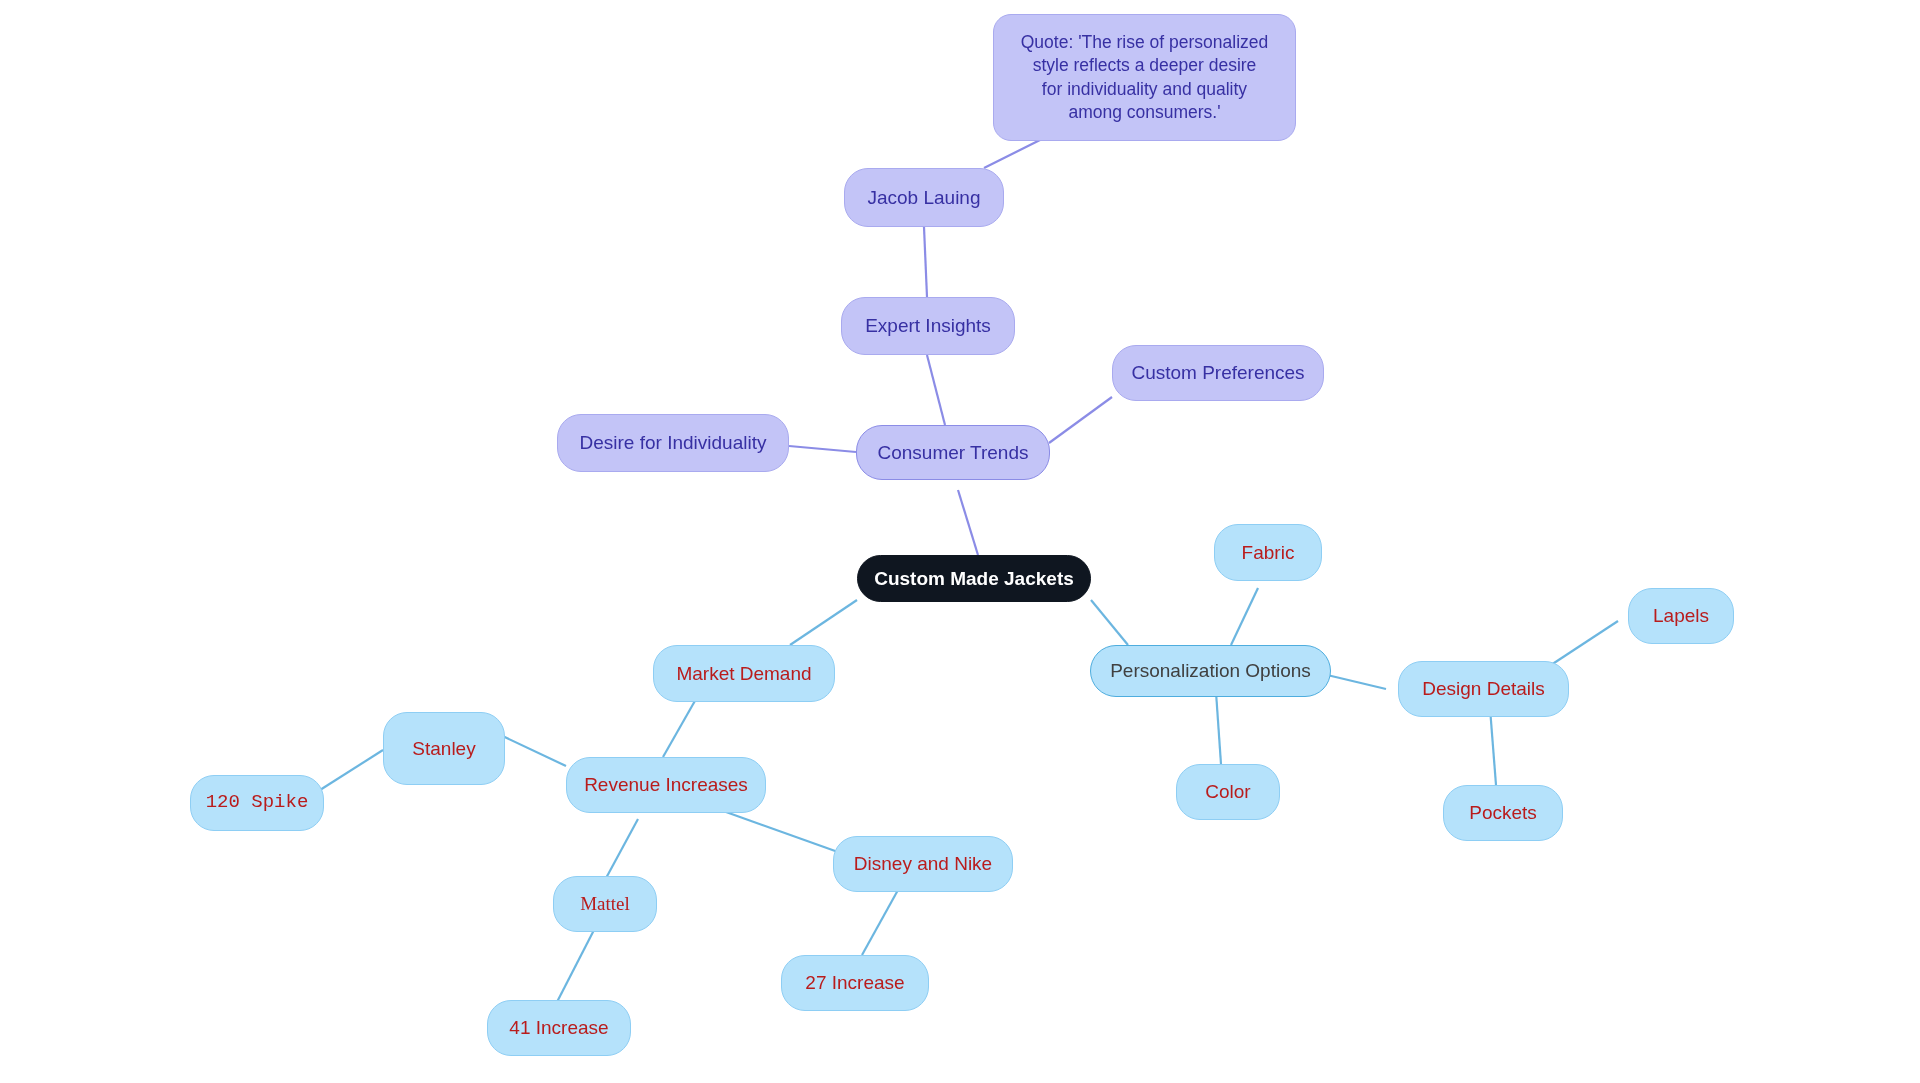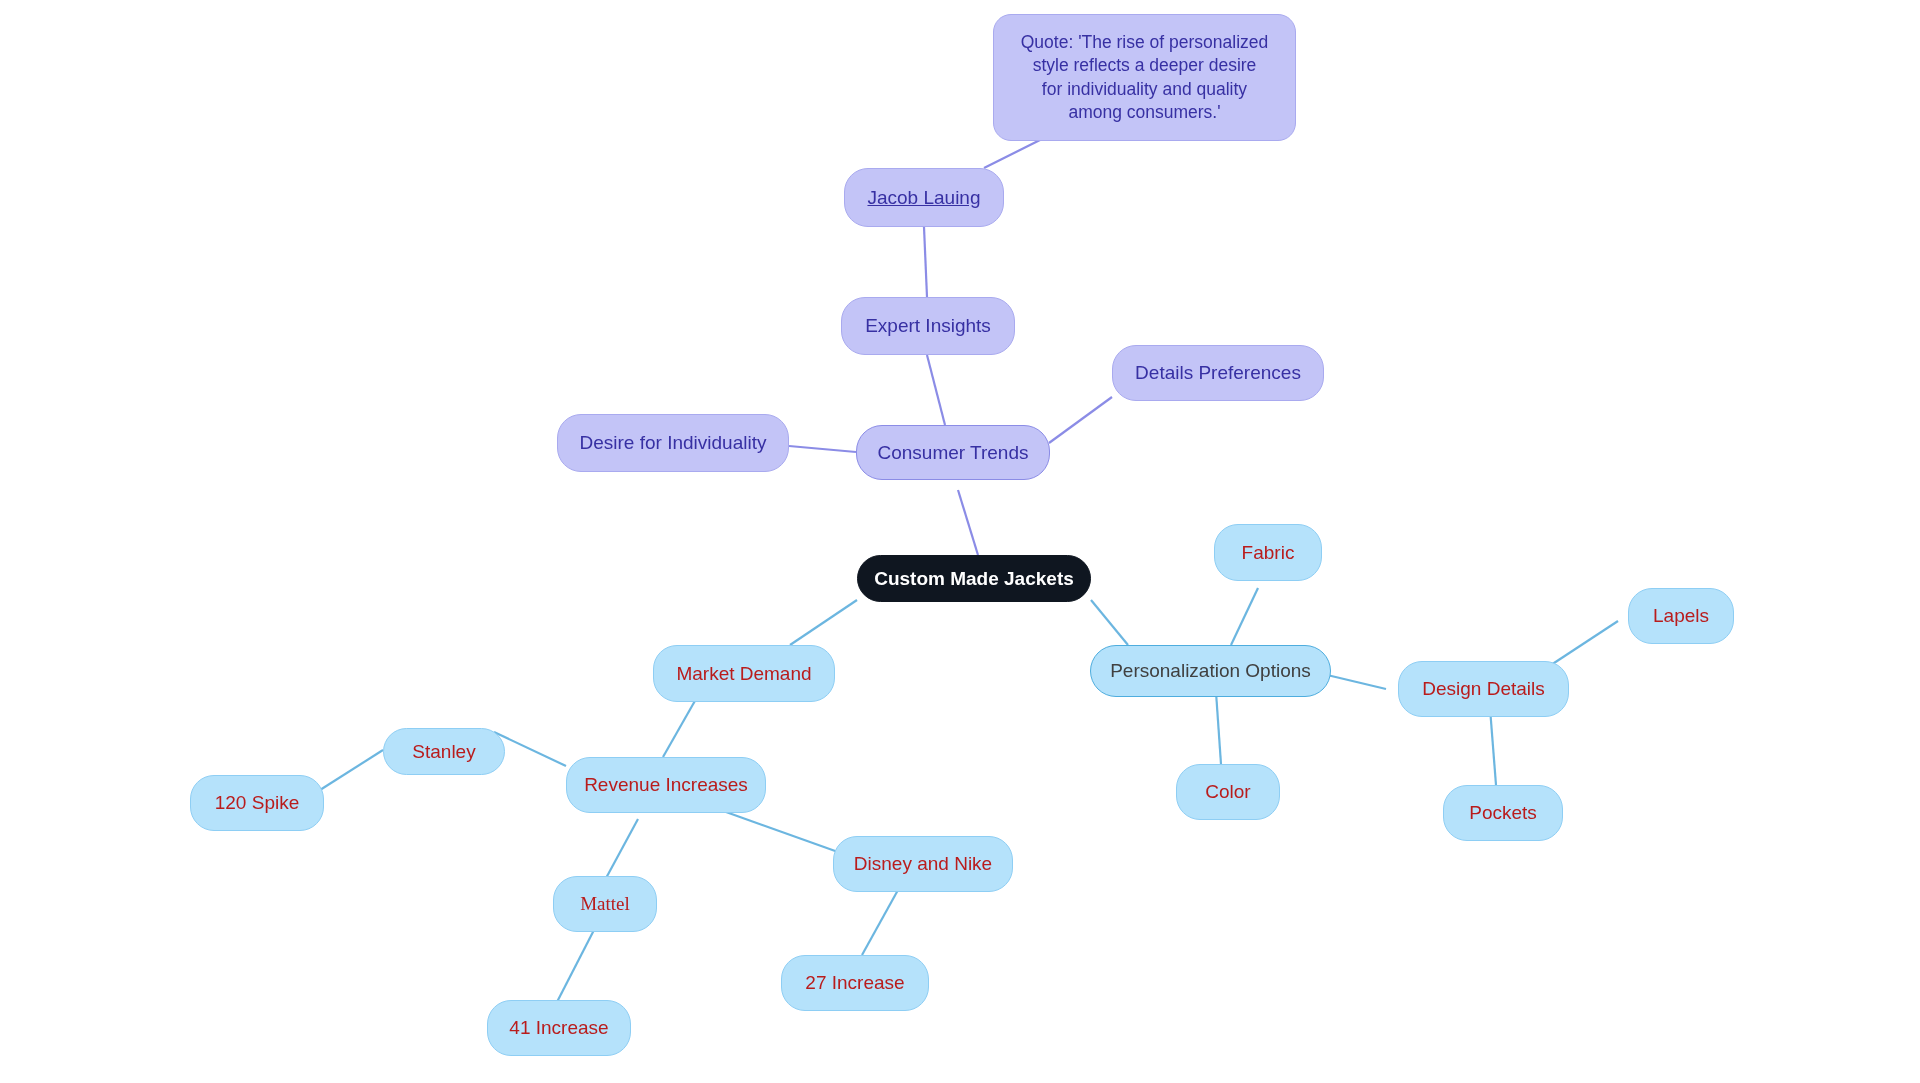--- a/index.html
+++ b/index.html
@@ -116,52 +116,52 @@
   </div>
 
   <div class="node purple-main" style="left:856px; top:425px; width:194px; height:55px;">
     <span>Consumer Trends</span>
   </div>
 
   <div class="node purple" style="left:841px; top:297px; width:174px; height:58px;">
     <span>Expert Insights</span>
   </div>
 
-  <div class="node purple" style="left:844px; top:168px; width:160px; height:59px;text-decoration:underline;">
+  <div class="node purple" style="left:844px; top:168px; width:160px; height:59px;">
     <span>Jacob Lauing</span>
   </div>
 
   <div class="node purple-quote" style="left:993px; top:5px; width:303px; height:127px;">
     <span>Quote: 'The rise of personalized
 style reflects a deeper desire
 for individuality and quality
 among consumers.'</span>
   </div>
 
   <div class="node purple" style="left:557px; top:414px; width:232px; height:58px;">
     <span>Desire for Individuality</span>
   </div>
 
   <div class="node purple" style="left:1112px; top:345px; width:212px; height:56px;">
-    <span>Details Preferences</span>
+    <span>Custom Preferences</span>
   </div>
 
   <div class="node blue" style="left:653px; top:645px; width:182px; height:57px;">
     <span>Market Demand</span>
   </div>
 
   <div class="node blue" style="left:566px; top:757px; width:200px; height:56px;">
     <span>Revenue Increases</span>
   </div>
 
-  <div class="node blue" style="left:383px; top:712px; width:122px; height:47px;margin-top:16px;">
+  <div class="node blue" style="left:383px; top:712px; width:122px; height:73px;">
     <span>Stanley</span>
   </div>
 
-  <div class="node blue" style="left:190px; top:775px; width:134px; height:56px;">
+  <div class="node blue" style="left:190px; top:775px; width:134px; height:56px;font-family:Liberation Mono, monospace;">
     <span>120 Spike</span>
   </div>
 
   <div class="node blue" style="left:553px; top:876px; width:104px; height:56px;font-family:Liberation Serif, serif;">
     <span>Mattel</span>
   </div>
 
   <div class="node blue" style="left:487px; top:1000px; width:144px; height:56px;">
     <span>41 Increase</span>
   </div>

